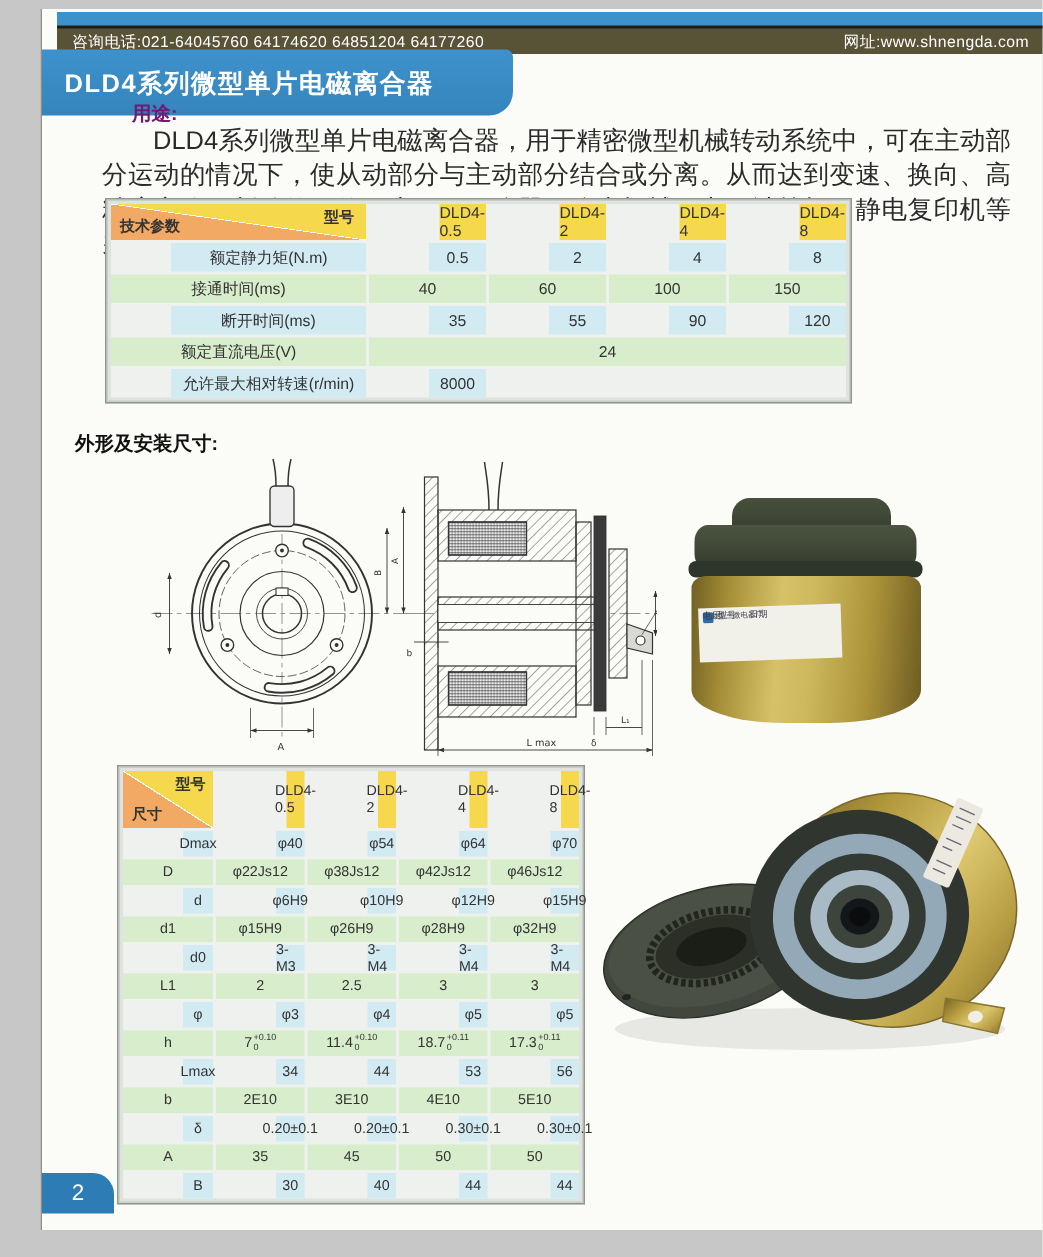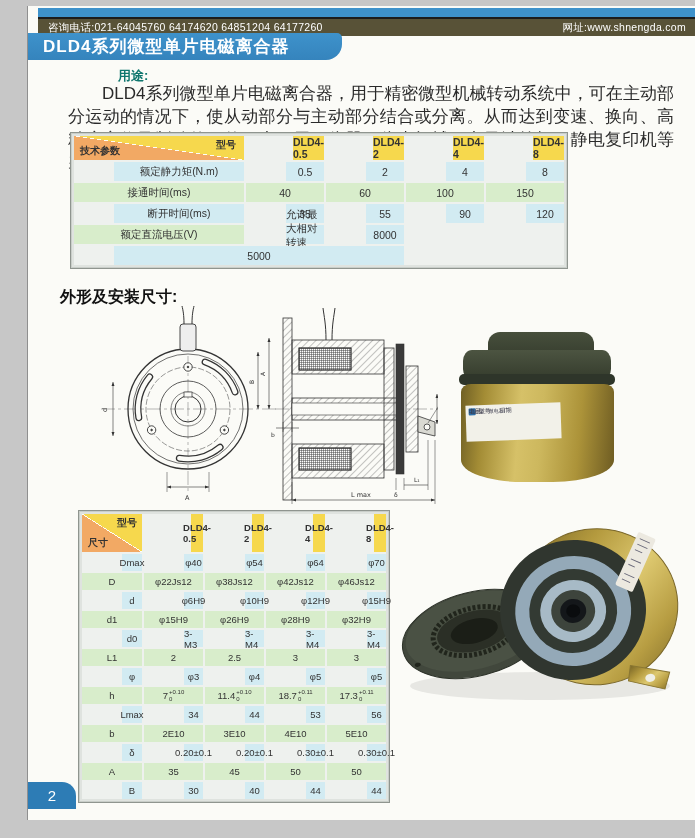--- a/index.html
+++ b/index.html
@@ -15,45 +15,45 @@
   }
   
   .top-strip{position:absolute;left:10px;right:0;top:2px;height:9px;background:var(--accent-blue,#4a90c4);}
   .contact-bar{
     position:absolute;left:10px;right:0;top:11px;height:19px;
     background:var(--bar-olive,#585237);border-top:2px solid #1c1c1c;
     display:flex;justify-content:space-between;align-items:center;
     padding:0 10px;box-sizing:border-box;color:#fff;font-size:10.5px;letter-spacing:.3px;
   }
   .title-tab{
-    position:absolute;left:0;top:27px;width:314px;height:27px;
+    position:absolute;left:0;top:27px;width:314px;height:44px;
     background:linear-gradient(var(--accent-blue,#55a2d4),#3584bd);
     border-radius:0 5px 16px 0;color:#fff;font-size:17px;font-weight:bold;
     display:flex;align-items:center;padding-left:15px;box-sizing:border-box;letter-spacing:1px;
   }
   
-  .usage-heading{position:absolute;left:60px;top:61px;font-size:13px;font-weight:bold;color:#0f766e;margin-left:30px;}
+  .usage-heading{position:absolute;left:60px;top:61px;font-size:13px;font-weight:bold;color:#701a75;}
   .usage-text{
     position:absolute;left:40px;top:77px;width:606px;
     font-size:17px;line-height:1.34;color:#2a2a2a;text-align:justify;text-indent:2em;
   }
-  .section-heading{position:absolute;left:32px;top:281px;font-size:16px;font-weight:bold;color:#111;}
+  .section-heading{position:absolute;left:22px;top:281px;font-size:13px;font-weight:bold;color:#111;}
   
   .tframe{
     position:absolute;border:1px solid #8f958f;background:#dfe3df;padding:3px;
     box-shadow:0 0 0 1px #c9cec9 inset;
   }
   .tgrid{display:grid;gap:2px;background:#eef1ee;}
   #spec-frame{left:42px;top:126px;}
   #spec-grid{grid-template-columns:170px repeat(4,78px);grid-template-rows:24px repeat(5,19px);}
   #dim-frame{left:50px;top:504px;}
   #dim-grid{grid-template-columns:60px repeat(4,59px);grid-template-rows:38px repeat(13,17px);}
   .cell{display:flex;align-items:center;justify-content:center;font-size:10.5px;color:#333;}
   #dim-grid .cell{font-size:9.5px;}
-  .hy{background:var(--table-yellow,#f6d84d);font-weight:bold;margin-left:47px;}
+  .hy{background:var(--table-yellow,#f6d84d);font-weight:normal;margin-left:47px;}
   .rb{background:var(--row-blue,#d2ebf2);margin-left:40px;}
   .rg{background:var(--row-green,#d8edcb);text-align:right;}
   .corner{
     position:relative;
     background:linear-gradient(to top right,
       var(--table-orange,#f2a964) 49.4%,#fdfdf8 49.4%,#fdfdf8 50.6%,
       var(--table-yellow,#f6d84d) 50.6%);
   }
   .c-top{position:absolute;top:2px;right:8px;font-size:10px;font-weight:bold;}
   .c-bot{position:absolute;bottom:2px;left:6px;font-size:10px;font-weight:bold;}
@@ -150,26 +150,26 @@
         <div class="cell rb">
           <span>55</span>
         </div>
         <div class="cell rb">
           <span>90</span>
         </div>
         <div class="cell rb">
           <span>120</span>
         </div>
         <div class="cell rg">额定直流电压(V)</div>
+        <div class="cell rg" style="grid-column: span 4;">
+          <span>24</span>
+        </div>
         <div class="cell rb">允许最大相对转速(r/min)</div>
         <div class="cell rb">
           <span>8000</span>
-        </div>
-        <div class="cell rb" style="grid-column: span 3;">
-          <span>5000</span>
         </div>
       </div>
   </div>
 
   <div class="section-heading">外形及安装尺寸:</div>
 
   <div class="drawings">
     <svg width="355" height="208" viewBox="0 0 355 208">
       <defs>
         <pattern id="hatch" width="5" height="5" patternTransform="rotate(45)" patternUnits="userSpaceOnUse">

